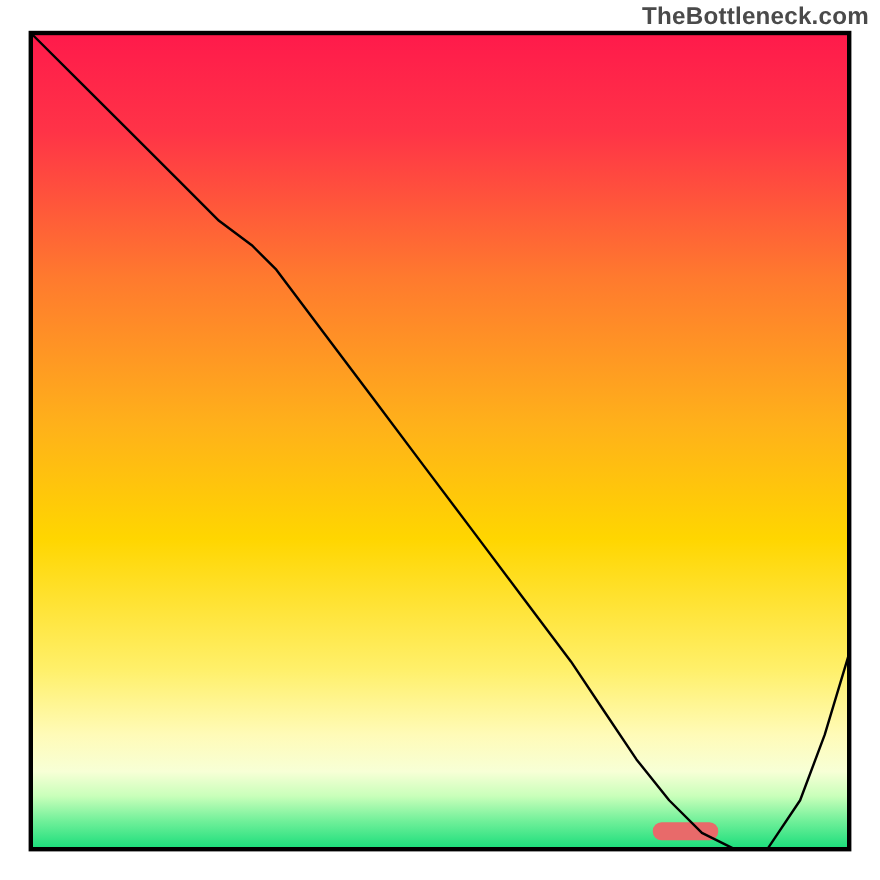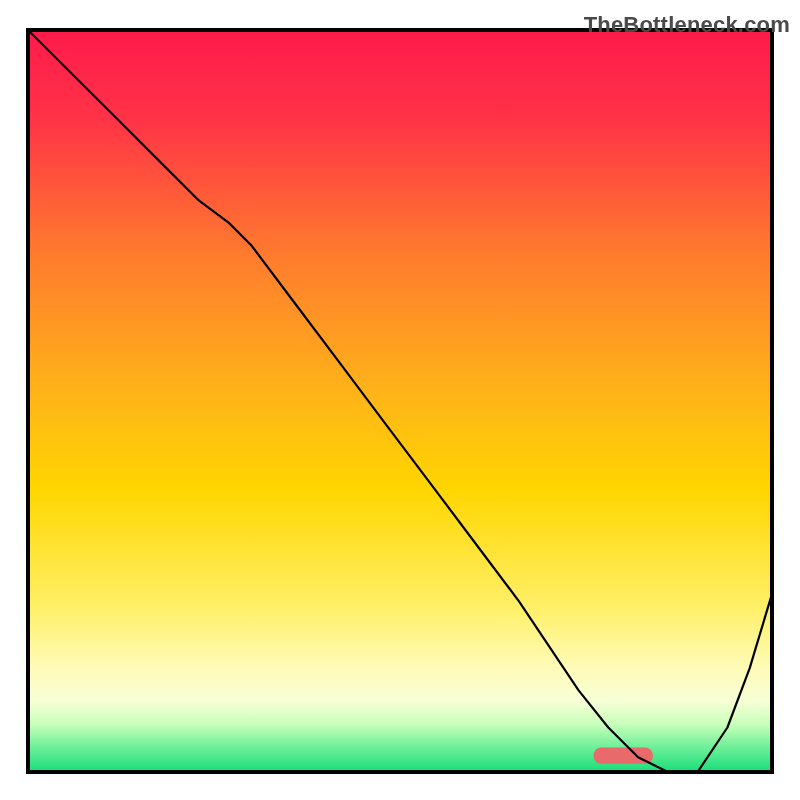--- a/index.html
+++ b/index.html
@@ -10,21 +10,21 @@
     background: #ffffff;
     font-family: Arial, Helvetica, sans-serif;
   }
   .chart-wrap {
     position: relative;
     width: 800px;
     height: 800px;
   }
   .watermark {
     position: absolute;
-    top: 12px;
+    top: 2px;
     right: 10px;
     color: #4a4a4a;
     font-size: 22px;
     font-weight: 600;
     letter-spacing: 0.2px;
   }
   svg {
     display: block;
   }
 </style>

